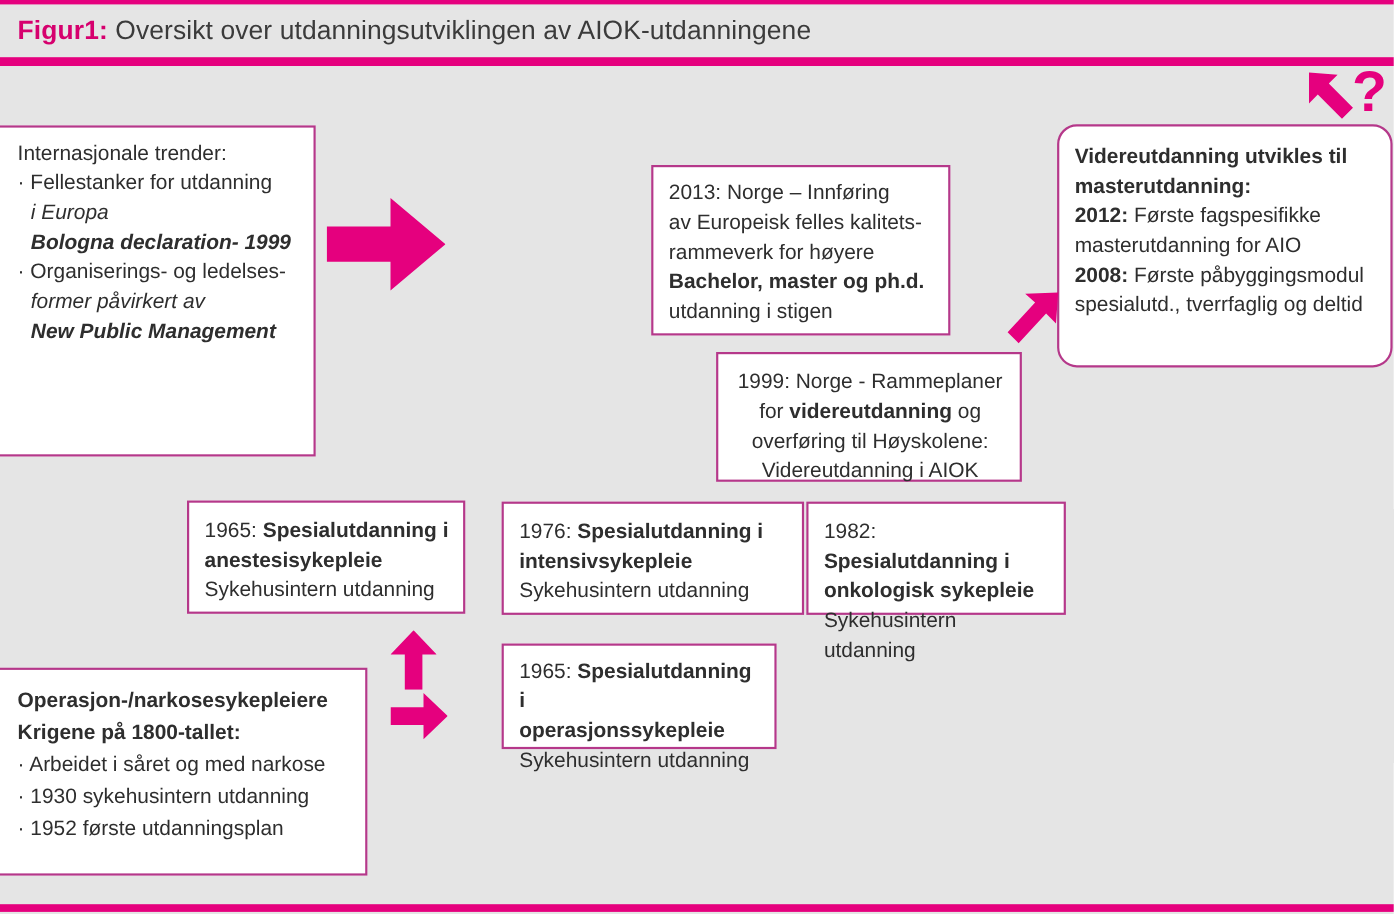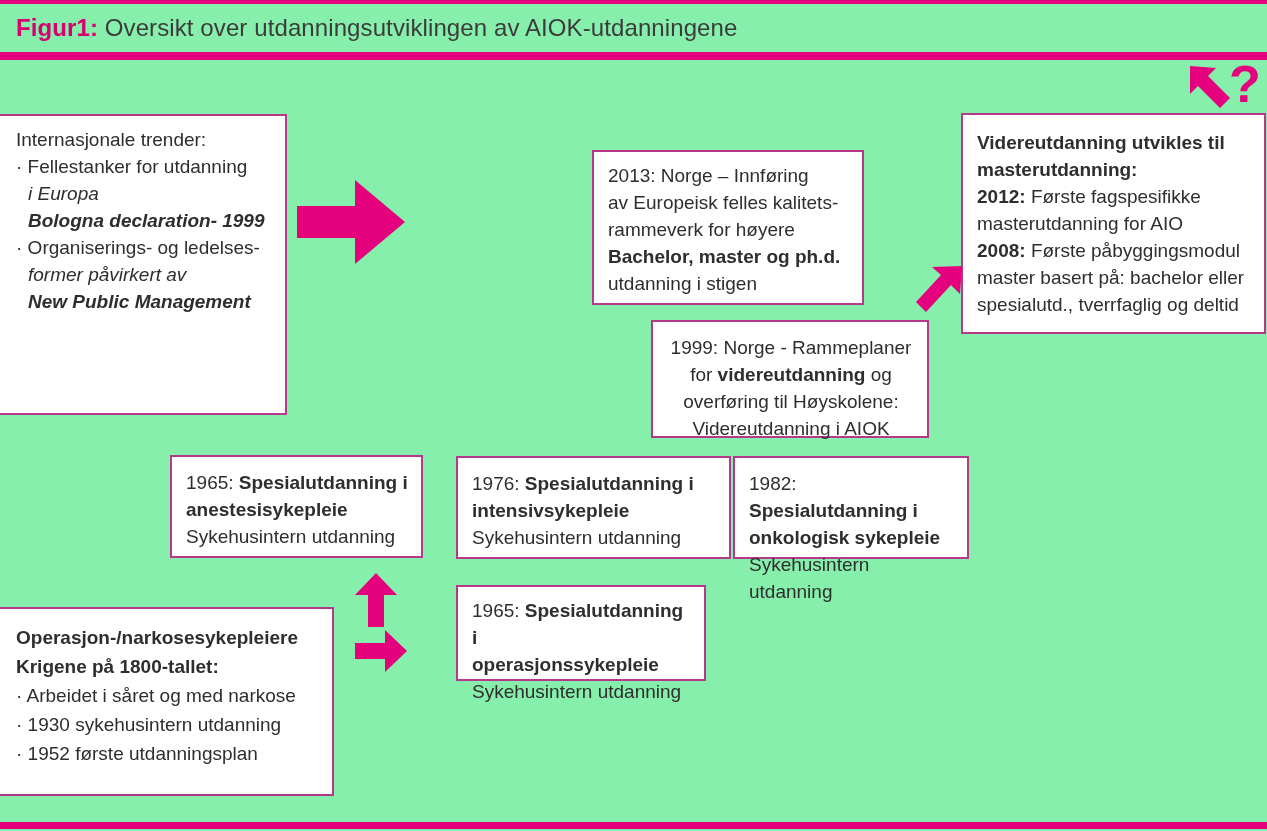--- a/index.html
+++ b/index.html
@@ -11,21 +11,21 @@
   body {
     font-family: "Liberation Sans", "DejaVu Sans", sans-serif;
     width: 1267px;
     height: 831px;
     overflow: hidden;
   }
   #figure-root {
     position: relative;
     width: 1267px;
     height: 831px;
-    background: #86efac;
+    background: #e5e5e5;
   }
 
   
   .rule-top {
     position: absolute;
     left: 0; top: 0;
     width: 1267px; height: 4px;
     background: #e5007e;
   }
   .rule-under-title {
@@ -89,20 +89,21 @@
     width: 272px;
     height: 155px;
     margin-top: 38px;
   }
   #box-master {
     left: 961px;
     top: 113px;
     width: 305px;
     height: 221px;
     padding-top: 14px;
+    border-radius: 18px;
   }
   #box-1999 {
     left: 651px;
     top: 320px;
     width: 278px;
     height: 118px;
     padding-top: 12px;
     text-align: center;
   }
   #box-1965-anestesi {
@@ -201,21 +202,20 @@
     <p><b>Bachelor, master og ph.d.</b></p>
     <p>utdanning i stigen</p>
   </div>
 
   <div class="box" id="box-master">
     <p><b>Videreutdanning utvikles til</b></p>
     <p><b>masterutdanning:</b></p>
     <p><b>2012:</b><span> Første fagspesifikke</span></p>
     <p>masterutdanning for AIO</p>
     <p><b>2008:</b><span> Første påbyggingsmodul</span></p>
-    <p>master basert på: bachelor eller</p>
     <p>spesialutd., tverrfaglig og deltid</p>
   </div>
 
   <svg class="arrow" id="arrow-up-right-master" viewBox="0 0 62 62">
     <path d="M56 4 L54 32 L45 23 L20 50 L10 40 L35 13 L26 5 Z" fill="#e5007e"></path>
   </svg>
 
   <div class="box" id="box-1999">
     <p>1999: Norge - Rammeplaner</p>
     <p><span>for </span><b>videreutdanning</b><span> og</span></p>

